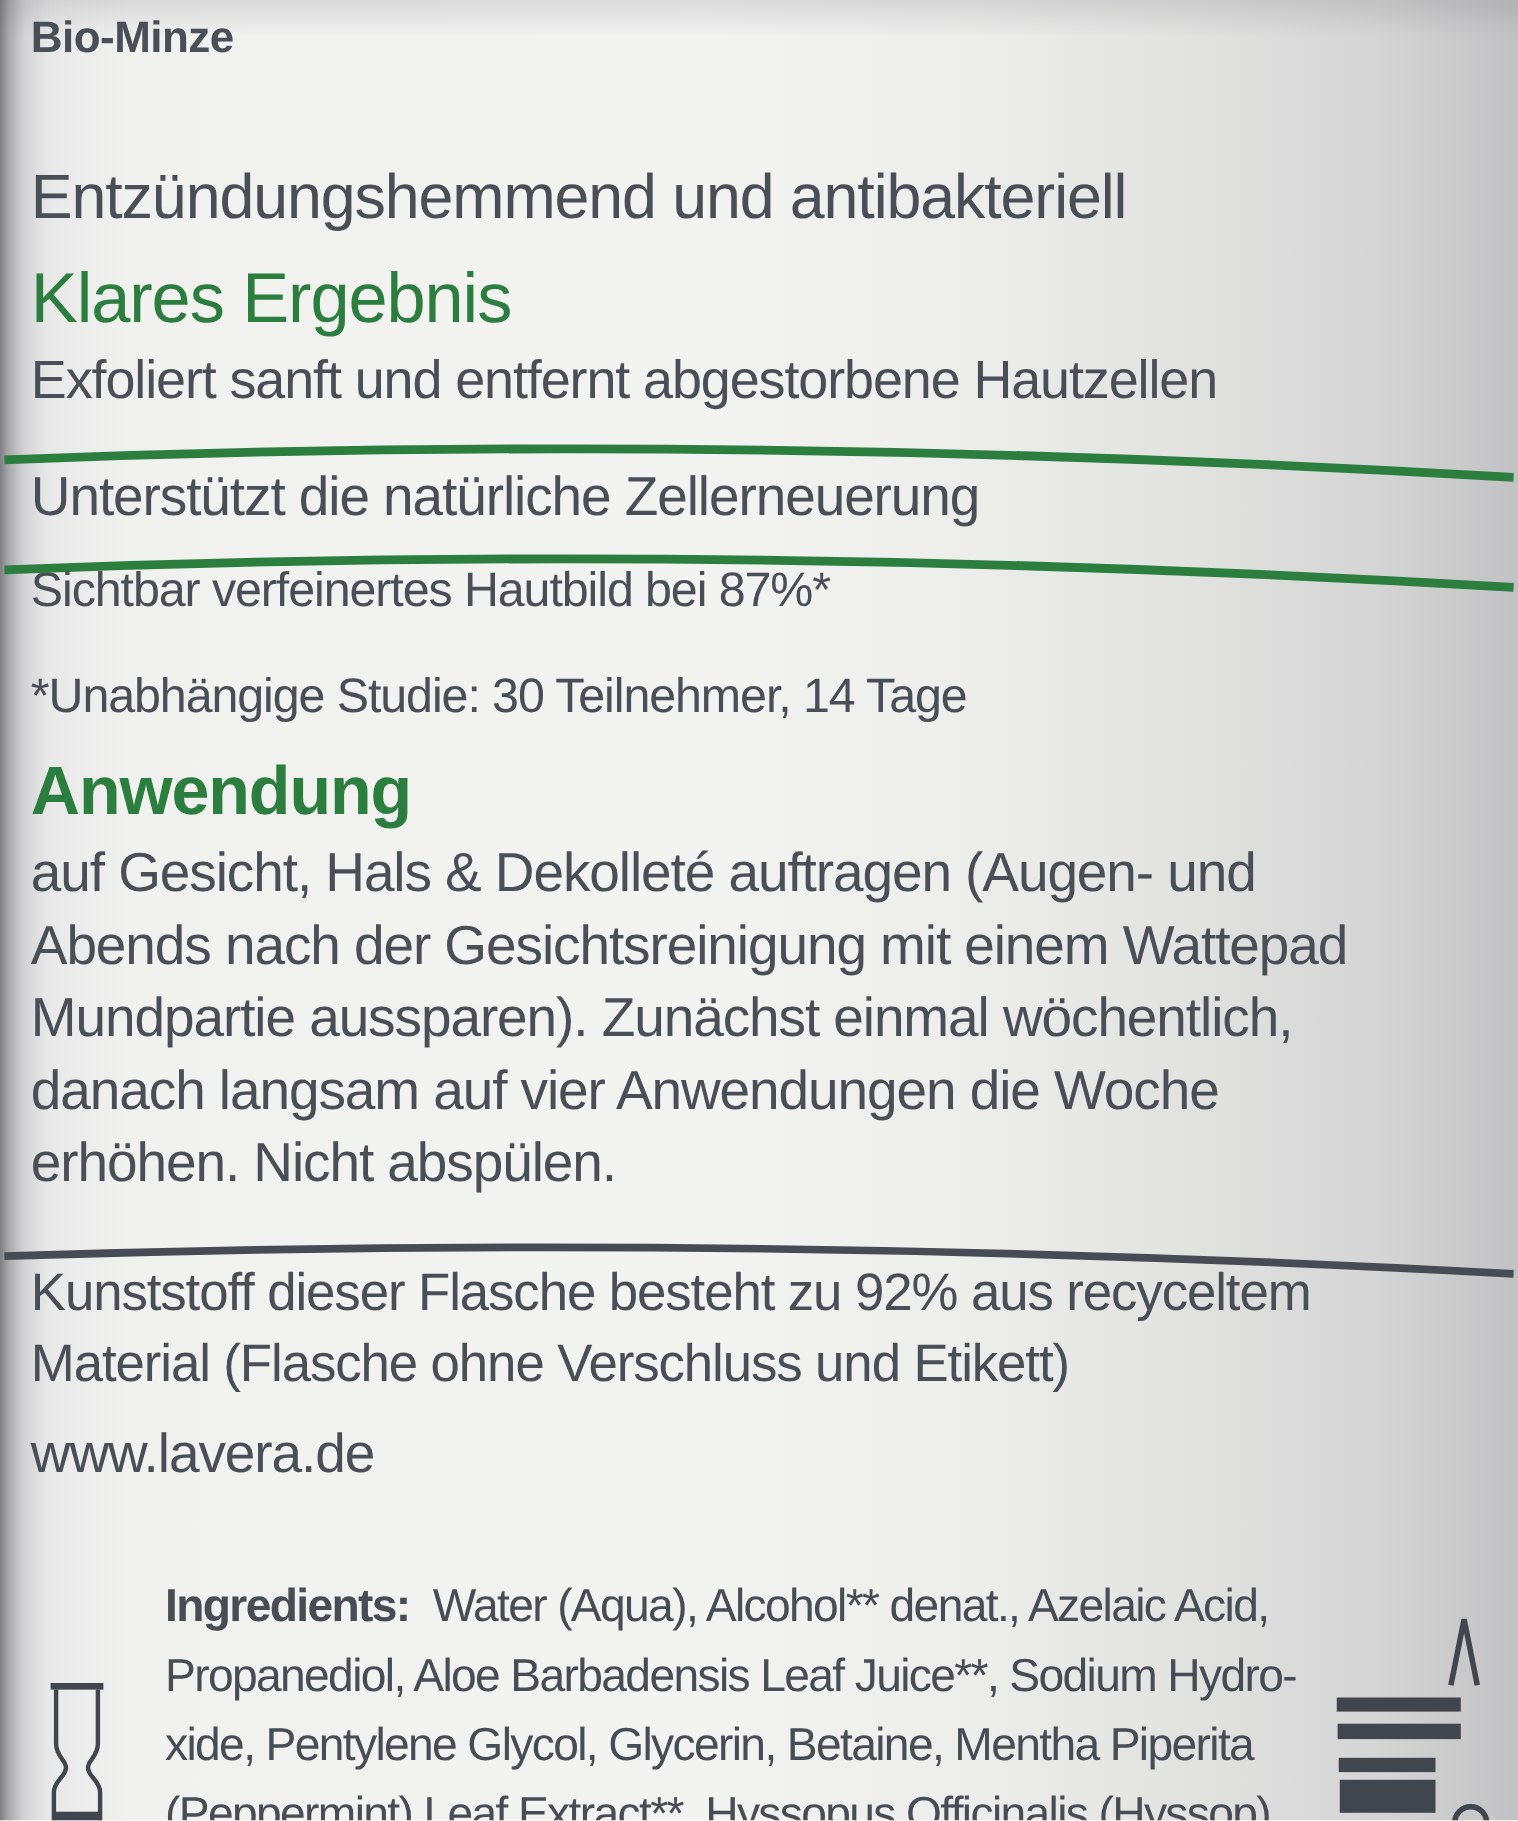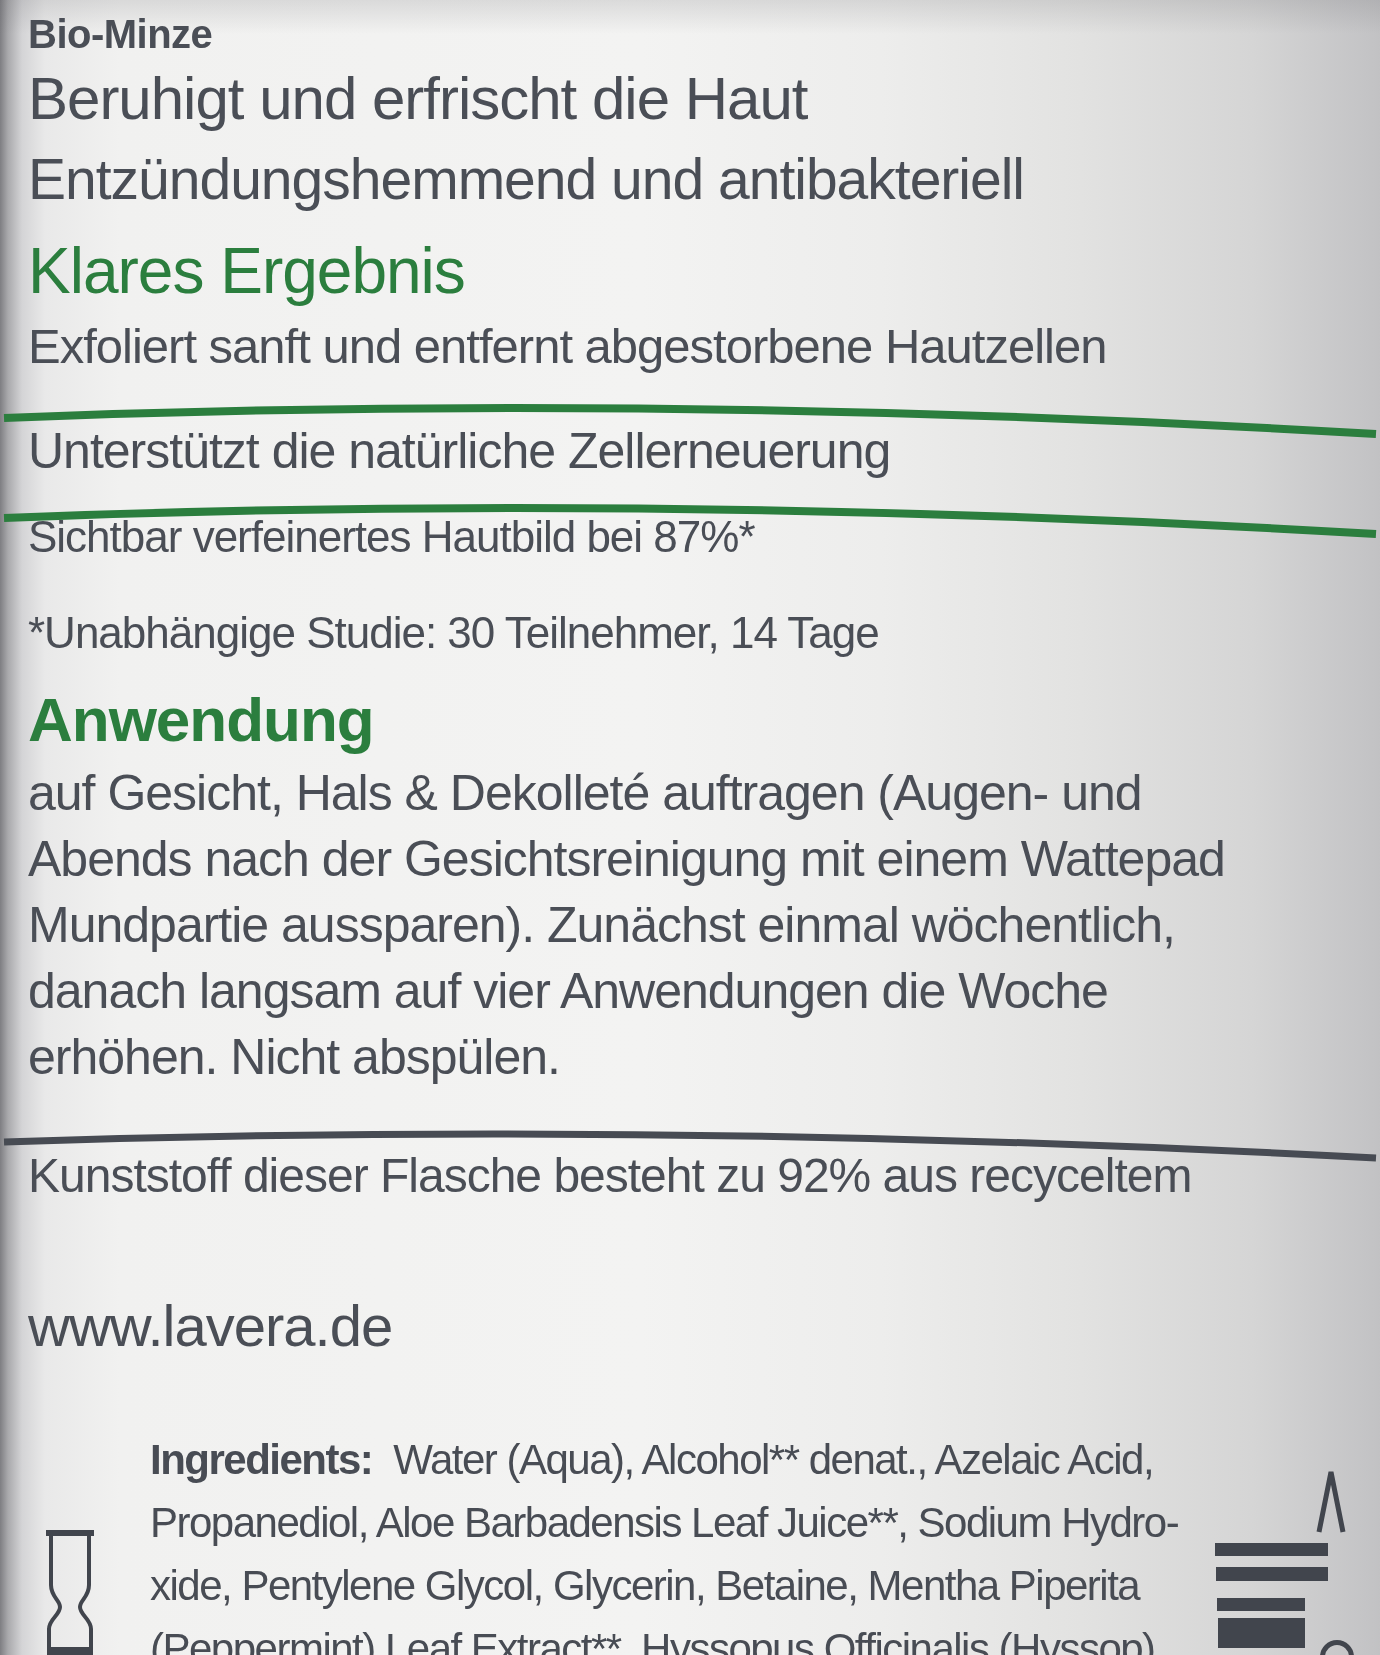--- a/index.html
+++ b/index.html
@@ -18,40 +18,39 @@
   .t-c1{top:64px;font-size:60px;}
   .t-c2{top:146px;font-size:57px;}
   .t-green1{top:234px;font-size:64px;font-weight:500;color:#2b7e3e;}
   .t-c3{top:318px;font-size:49px;}
   .t-c4{top:422px;font-size:50px;}
   .t-c5{top:512px;font-size:44px;text-align:right;}
   .t-foot{top:608px;font-size:44px;}
   .t-green2{top:684px;font-size:62px;font-weight:600;color:#2b7e3e;}
   .usage-block{top:760px;font-size:50px;line-height:66px;}
   .recycle-block{top:1144px;font-size:48px;line-height:64px;}
-  .t-web{top:1292px;font-size:58px;}
+  .t-web{top:1292px;font-size:50px;}
   .ing-block{top:1428px;left:150px;font-size:42px;line-height:63px;letter-spacing:-1.5px;color:#484c54;}
   .ing-label{font-weight:700;margin-right:21px;}
   .divider{position:absolute;left:0;width:1380px;height:48px;}
   .div1{top:392px;}
   .div2{top:492px;}
   .div3{top:1118px;}
   .icon{position:absolute;}
   .hourglass{left:44px;top:1530px;width:52px;height:130px;}
   .bars{left:1215px;top:1543px;width:130px;height:115px;}
   .caret{left:1316px;top:1468px;width:30px;height:66px;}
   .circle-mark{left:1320px;top:1640px;width:24px;height:24px;border:5px solid #41454d;border-radius:50%;}
 </style>
 </head>
 <body>
 
 <div class="label">
 
   <div class="line t-title">Bio-Minze</div>
-  <div class="line t-c1">Beruhigt und erfrischt die Haut</div>
   <div class="line t-green1">Klares Ergebnis</div>
 
   <div class="line t-c2">Entzündungshemmend und antibakteriell</div>
   <div class="line t-c3">Exfoliert sanft und entfernt abgestorbene Hautzellen</div>
 
   <svg class="divider div1" viewBox="0 0 1380 48" preserveAspectRatio="none">
     <path d="M4,26 Q660,0 1376,42" fill="none" stroke="#2b7e3e" stroke-width="8"></path>
   </svg>
 
   <div class="line t-c4">Unterstützt die natürliche Zellerneuerung</div>
@@ -72,20 +71,21 @@
     <div>danach langsam auf vier Anwendungen die Woche</div>
     <div>erhöhen. Nicht abspülen.</div>
   </div>
 
   <svg class="divider div3" viewBox="0 0 1380 48" preserveAspectRatio="none">
     <path d="M4,24 Q660,2 1376,40" fill="none" stroke="#474b53" stroke-width="7"></path>
   </svg>
 
   <div class="line recycle-block">
     <div>Kunststoff dieser Flasche besteht zu 92% aus recyceltem</div>
+    <div>Material (Flasche ohne Verschluss und Etikett)</div>
   </div>
 
   <div class="line t-web">www.lavera.de</div>
 
   <div class="line ing-block">
     <div><span class="ing-label">Ingredients:</span><span>Water (Aqua), Alcohol** denat., Azelaic Acid,</span></div>
     <div>Propanediol, Aloe Barbadensis Leaf Juice**, Sodium Hydro-</div>
     <div>xide, Pentylene Glycol, Glycerin, Betaine, Mentha Piperita</div>
     <div>(Peppermint) Leaf Extract**, Hyssopus Officinalis (Hyssop)</div>
   </div>

